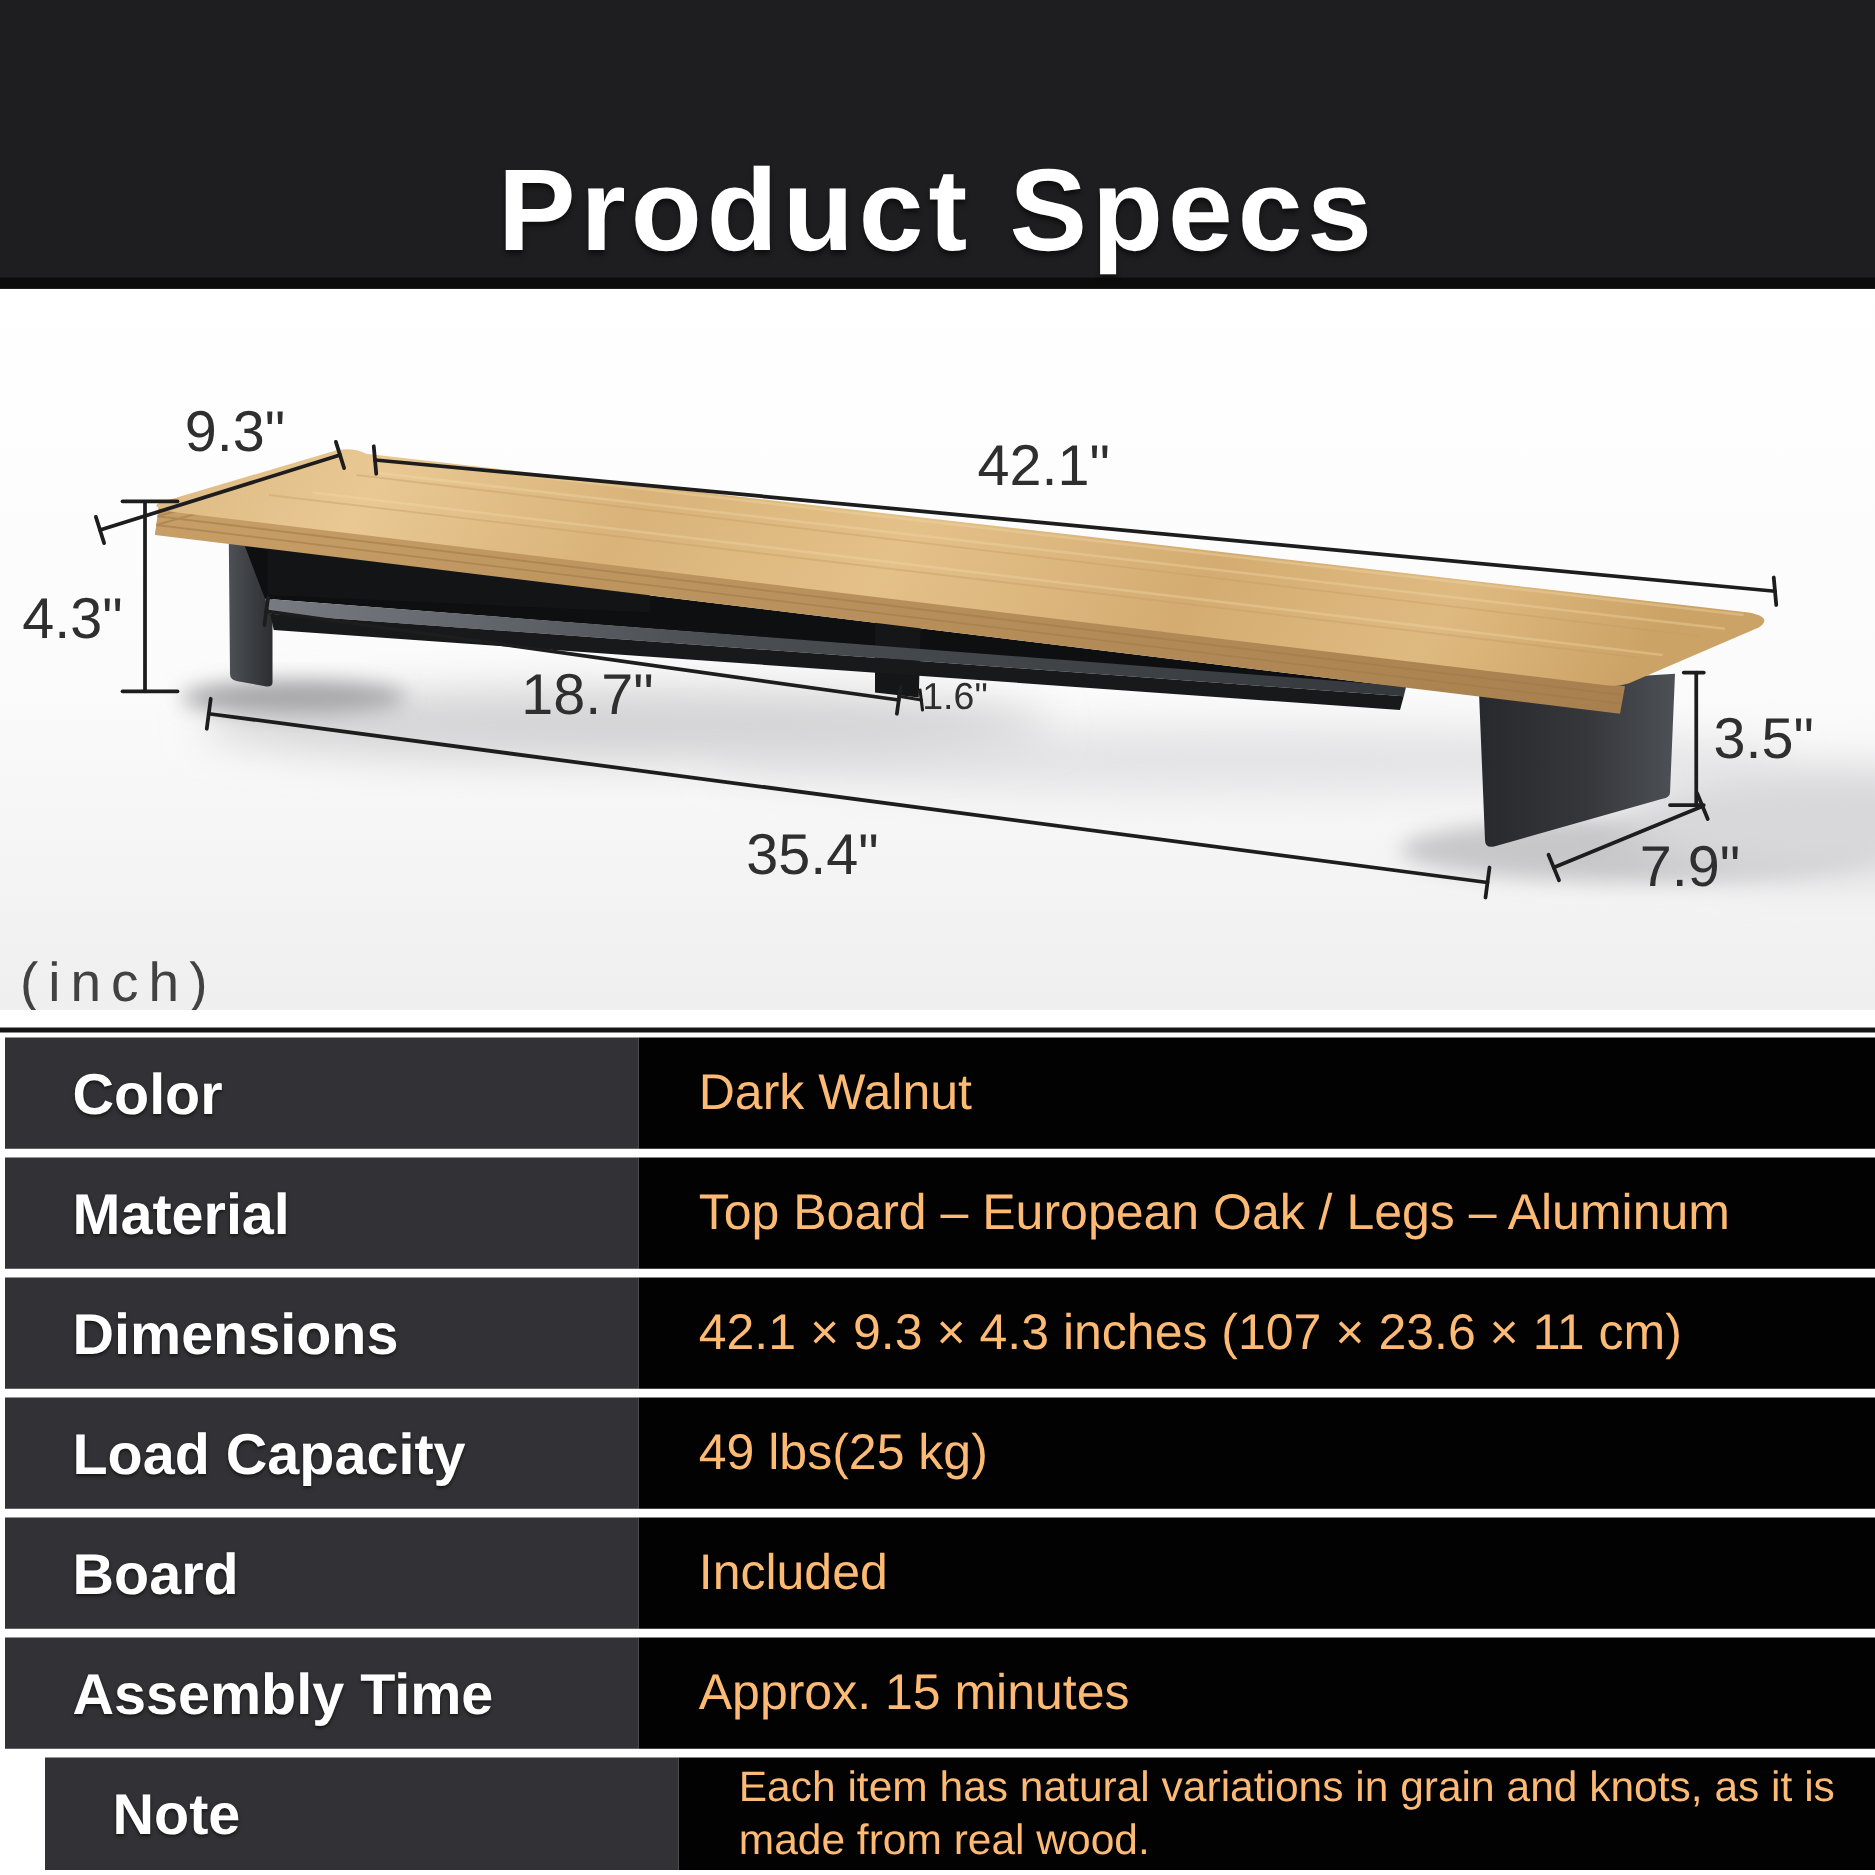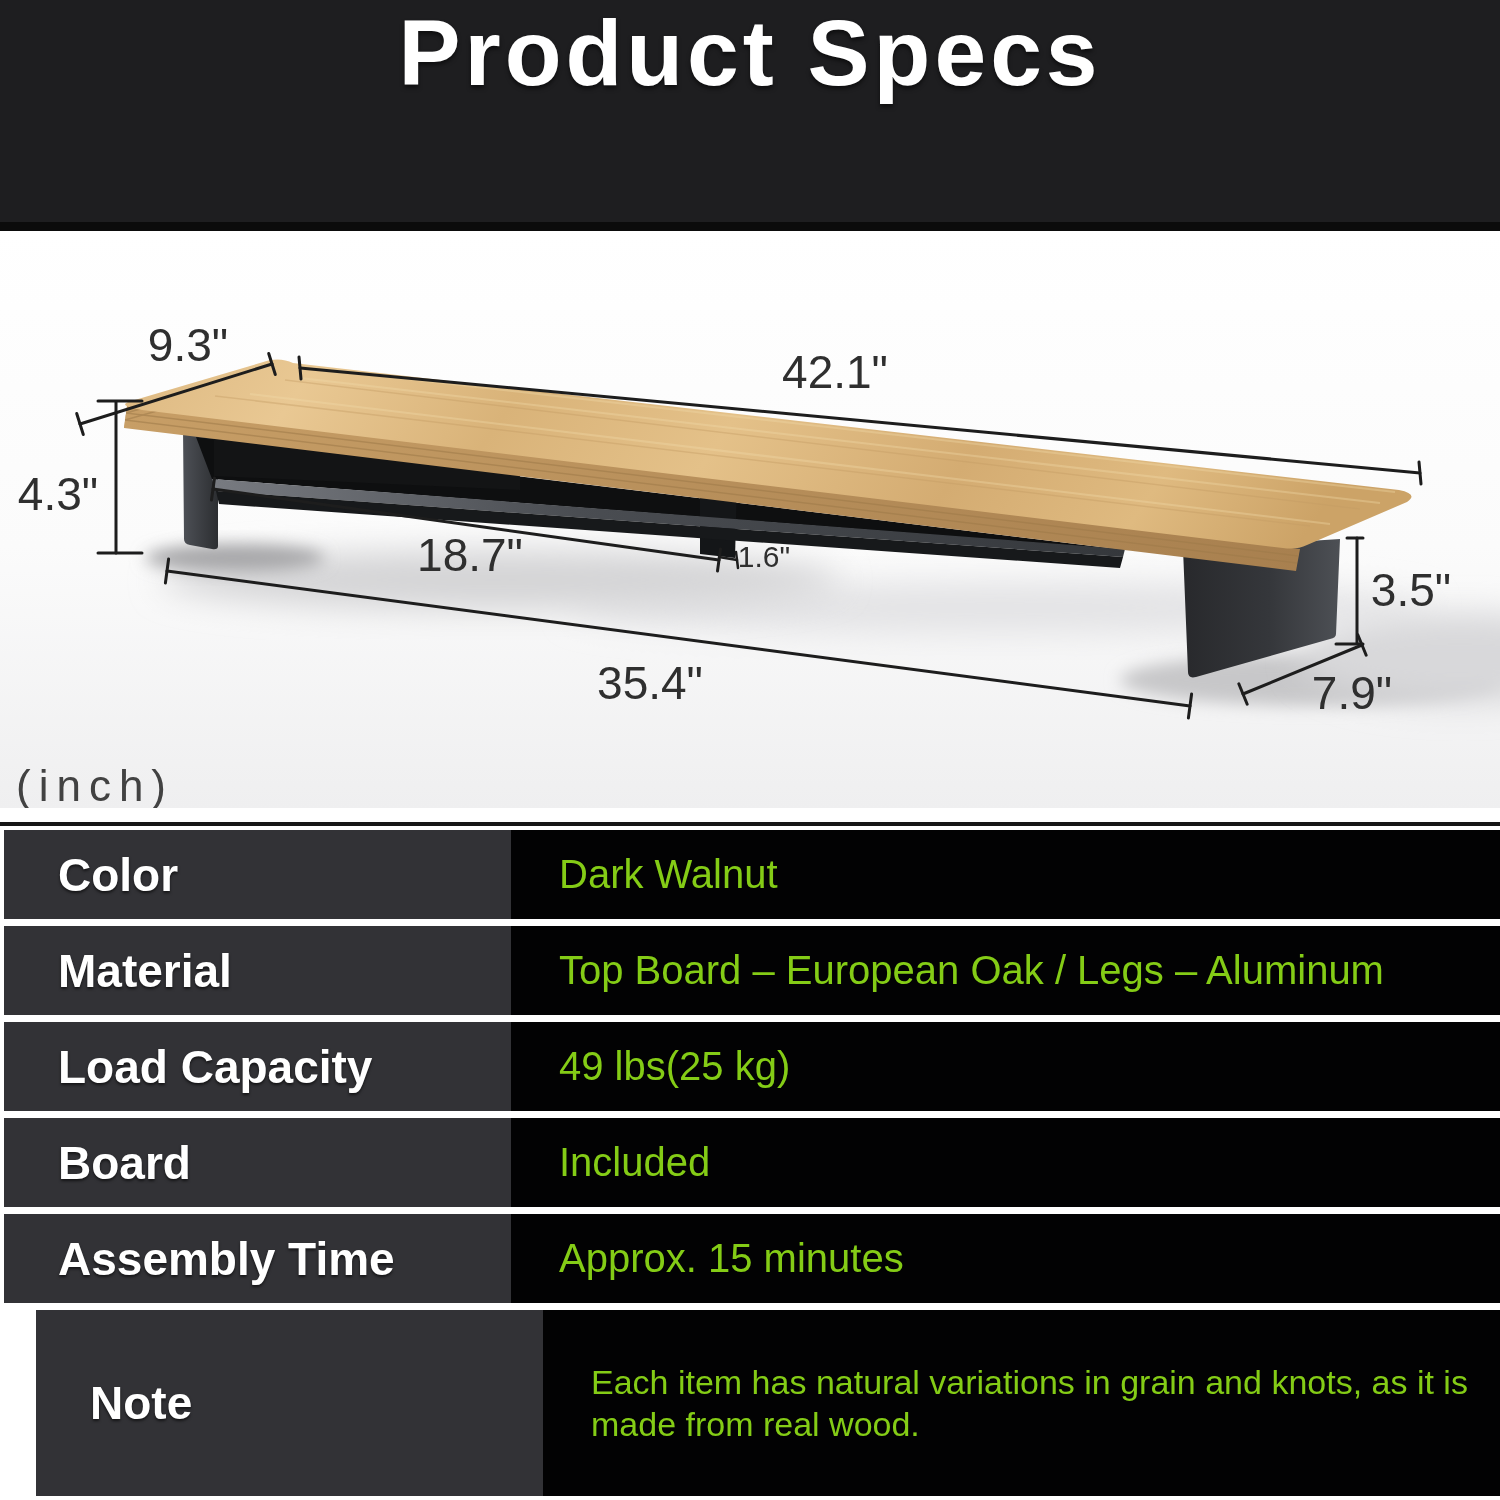--- a/index.html
+++ b/index.html
@@ -4,21 +4,21 @@
 <style>
   html,body{margin:0;padding:0;}
   body{
     width:1500px;height:1500px;position:relative;overflow:hidden;
     background:#ffffff;font-family:"Liberation Sans",sans-serif;
   }
   
   .banner{
     position:absolute;top:0;left:0;width:1500px;height:222px;
     background:#1e1e20;border-bottom:9px solid #0b0b0b;z-index:3;
-    display:flex;align-items:flex-start;justify-content:center;
+    display:flex;align-items:flex-end;justify-content:center;
   }
   .banner h1{
     margin:0;color:#ffffff;font-size:93px;font-weight:bold;
     letter-spacing:4px;text-shadow:0 3px 4px rgba(0,0,0,.55);
   }
   
   .diagram{position:absolute;top:228px;left:0;width:1500px;height:580px;z-index:1;}
   
   .spec-table{
     position:absolute;top:822px;left:0;width:1500px;height:678px;
@@ -27,21 +27,21 @@
   }
   .row{display:flex;height:89px;flex:0 0 auto;}
   .row.note-row{flex:1 1 auto;height:auto;margin-left:32px;}
   .cell-label{
     margin-left:4px;width:507px;flex:0 0 507px;box-sizing:border-box;
     background:#323236;color:#ffffff;display:flex;align-items:center;
     padding-left:54px;font-size:46px;font-weight:bold;
     text-shadow:0 2px 3px rgba(0,0,0,.6);
   }
   .cell-value{
-    flex:1 1 auto;background:#020203;color:#84cc16;display:flex;align-items:center;
+    flex:1 1 auto;background:#020203;color:#fdba74;display:flex;align-items:center;
     padding-left:48px;font-size:40px;font-weight:400;
   }
   .note-row .cell-value{font-size:34px;line-height:1.25;}
   .note-row .cell-value span{max-width:880px;display:block;}
   
   .dim-label{font-family:"Liberation Sans",sans-serif;font-size:46px;fill:#2f2f2f;}
   .dim-label.small{font-size:30px;}
   .unit-label{font-family:"Liberation Sans",sans-serif;font-size:44px;fill:#424242;letter-spacing:8px;}
 </style>
 </head>
@@ -203,20 +203,26 @@
       </div>
   </div>
 
   <div class="row">
     <div class="cell-label">Material</div>
     <div class="cell-value">
         <span>Top Board – European Oak / Legs – Aluminum</span>
       </div>
   </div>
 
+  <div class="row">
+    <div class="cell-label">Dimensions</div>
+    <div class="cell-value">
+        <span>42.1 × 9.3 × 4.3 inches (107 × 23.6 × 11 cm)</span>
+      </div>
+  </div>
 
   <div class="row">
     <div class="cell-label">Load Capacity</div>
     <div class="cell-value">
         <span>49 lbs(25 kg)</span>
       </div>
   </div>
 
   <div class="row">
     <div class="cell-label">Board</div>

